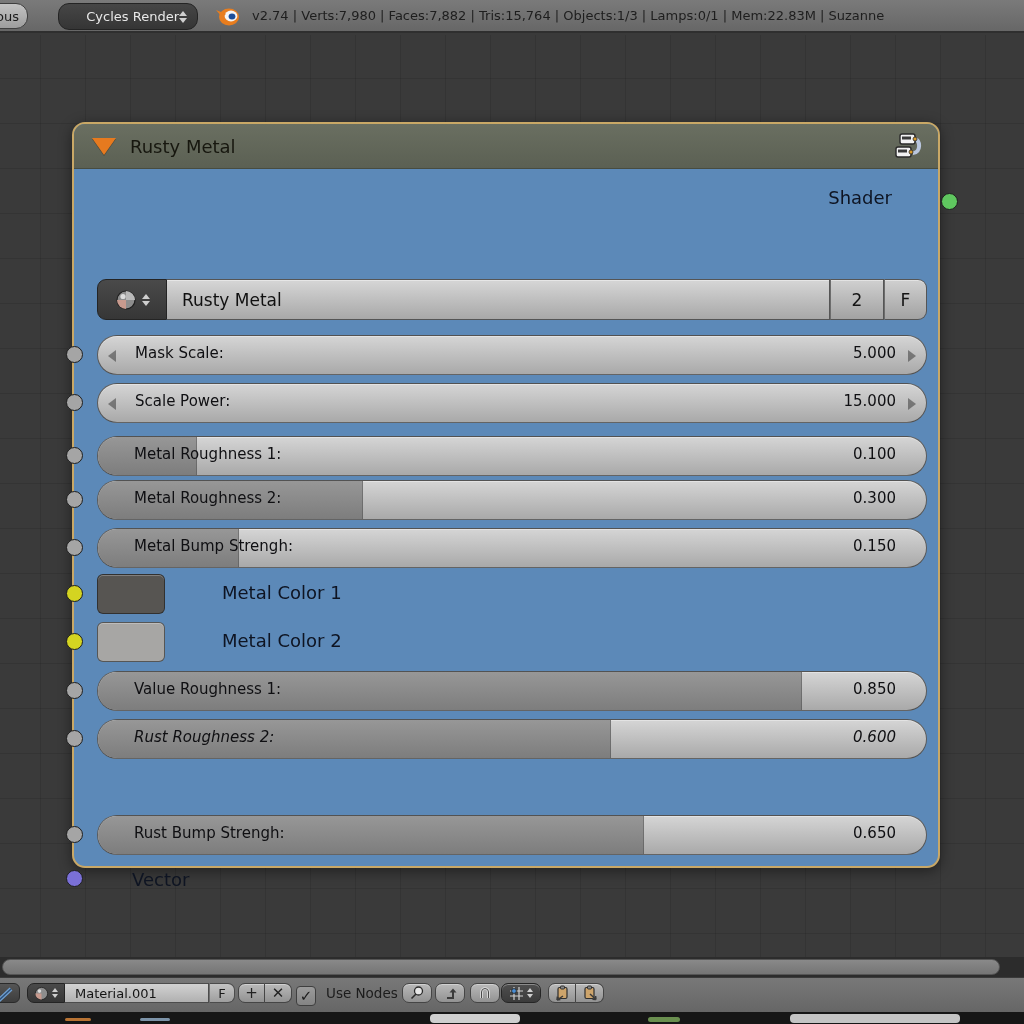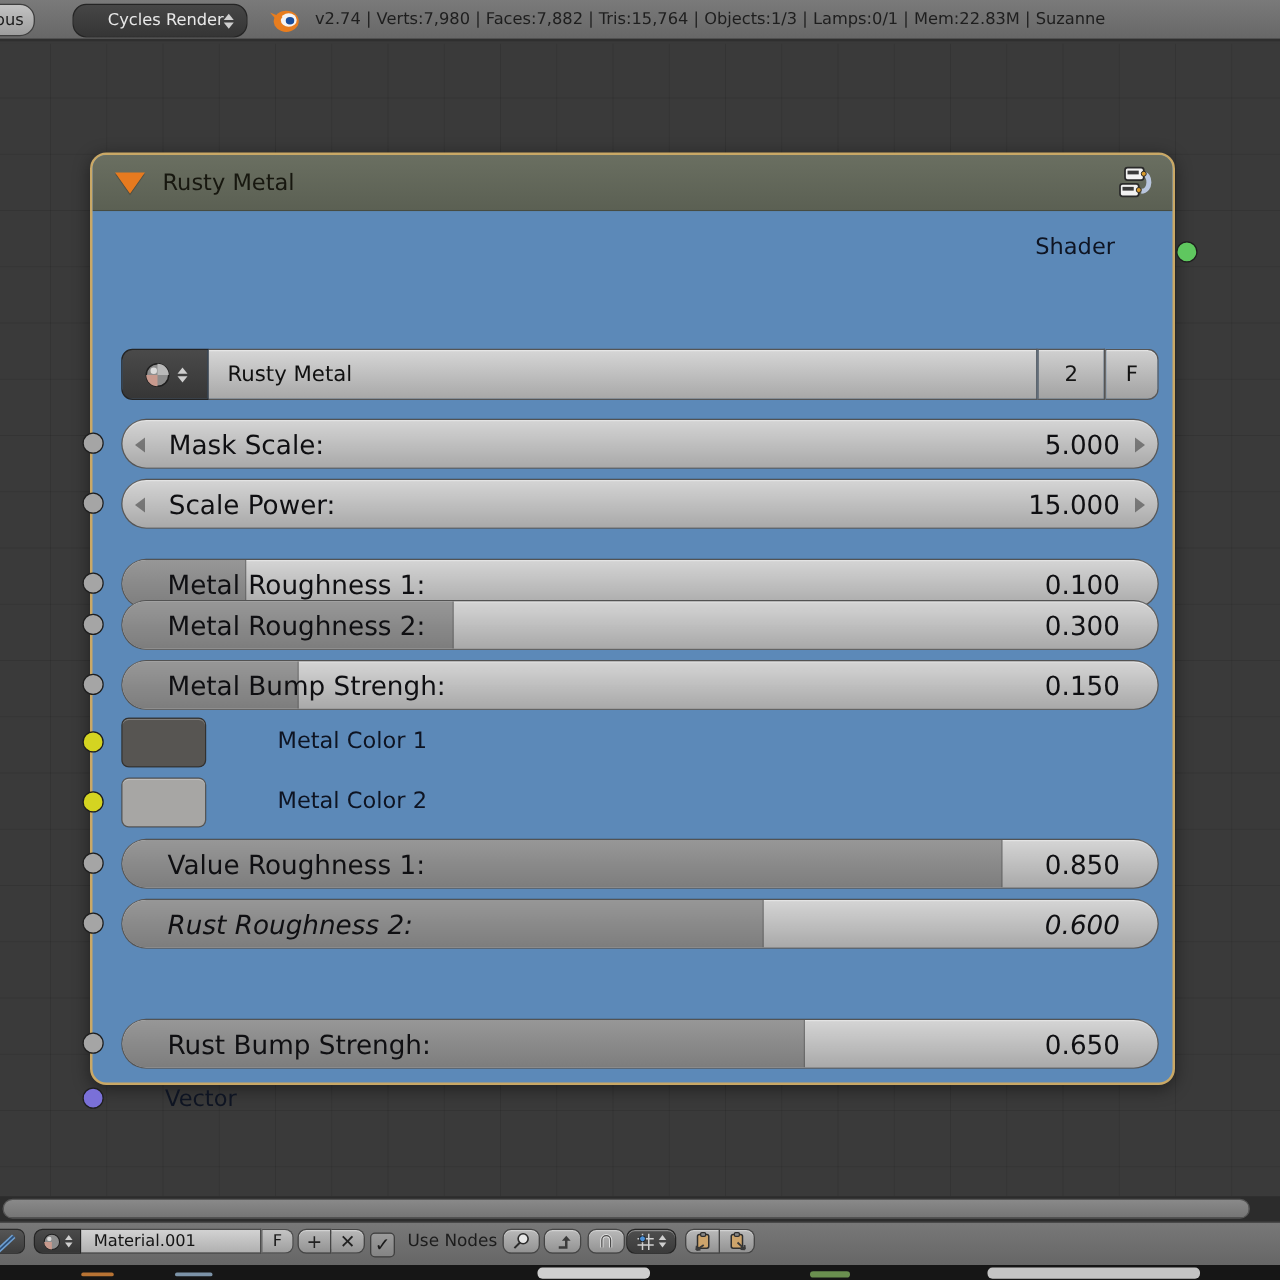--- a/index.html
+++ b/index.html
@@ -65,21 +65,21 @@
     box-shadow:inset 0 1px 0 rgba(255,255,255,0.4); }
   .db-users, .db-fake { background:linear-gradient(#d0d0d0,#a2a2a2); border:1px solid #555; border-left:1px solid #6c6c6c;
     display:flex; align-items:center; justify-content:center; font-size:17px; color:#141414;
     box-shadow:inset 0 1px 0 rgba(255,255,255,0.4); }
   .db-users { width:54px; }
   .db-fake { width:43px; border-radius:0 9px 9px 0; }
 
   
   .pill { position:absolute; left:0; top:0; width:830px; height:40px; border-radius:20px;
     background:linear-gradient(#d5d5d5,#a9a9a9); border:1px solid rgba(25,25,25,0.6);
-    box-shadow:inset 0 1px 0 rgba(255,255,255,0.35); overflow:hidden; font-size:21px; color:#0f0f12; }
+    box-shadow:inset 0 1px 0 rgba(255,255,255,0.35); overflow:hidden; font-size:15px; color:#0f0f12; }
   .pill .fill { position:absolute; left:0; top:0; bottom:0; background:linear-gradient(#979797,#7d7d7d);
     border-right:1px solid rgba(60,60,60,0.35); }
   .plabel { position:absolute; left:36px; top:8px; }
   .pvalue { position:absolute; right:30px; top:8px; }
   .pill.num .plabel { left:37px; }
   .arr { position:absolute; top:14px; width:0; height:0; border-top:6px solid transparent; border-bottom:6px solid transparent; }
   .arr.l { left:10px; border-right:8px solid rgba(45,45,45,0.5); }
   .arr.r { right:10px; border-left:8px solid rgba(45,45,45,0.5); }
 
   
@@ -217,21 +217,21 @@
         <div class="nrow" style="top:214px;">
           <span class="socket" style="background: rgb(165, 165, 165);"></span>
           <div class="pill num">
             <span class="arr l"></span>
             <span class="plabel">Scale Power:</span>
             <span class="pvalue">15.000</span>
             <span class="arr r"></span>
           </div>
         </div>
 
-        <div class="nrow" style="top:278px;">
+        <div class="nrow" style="top:267px;">
           <span class="socket" style="background: rgb(165, 165, 165);"></span>
           <div class="pill slider">
             <div class="fill" style="width: 12%;"></div>
             <span class="plabel">Metal Roughness 1:</span>
             <span class="pvalue">0.100</span>
           </div>
         </div>
 
         <div class="nrow" style="top:311px;">
           <span class="socket" style="background: rgb(165, 165, 165);"></span>

